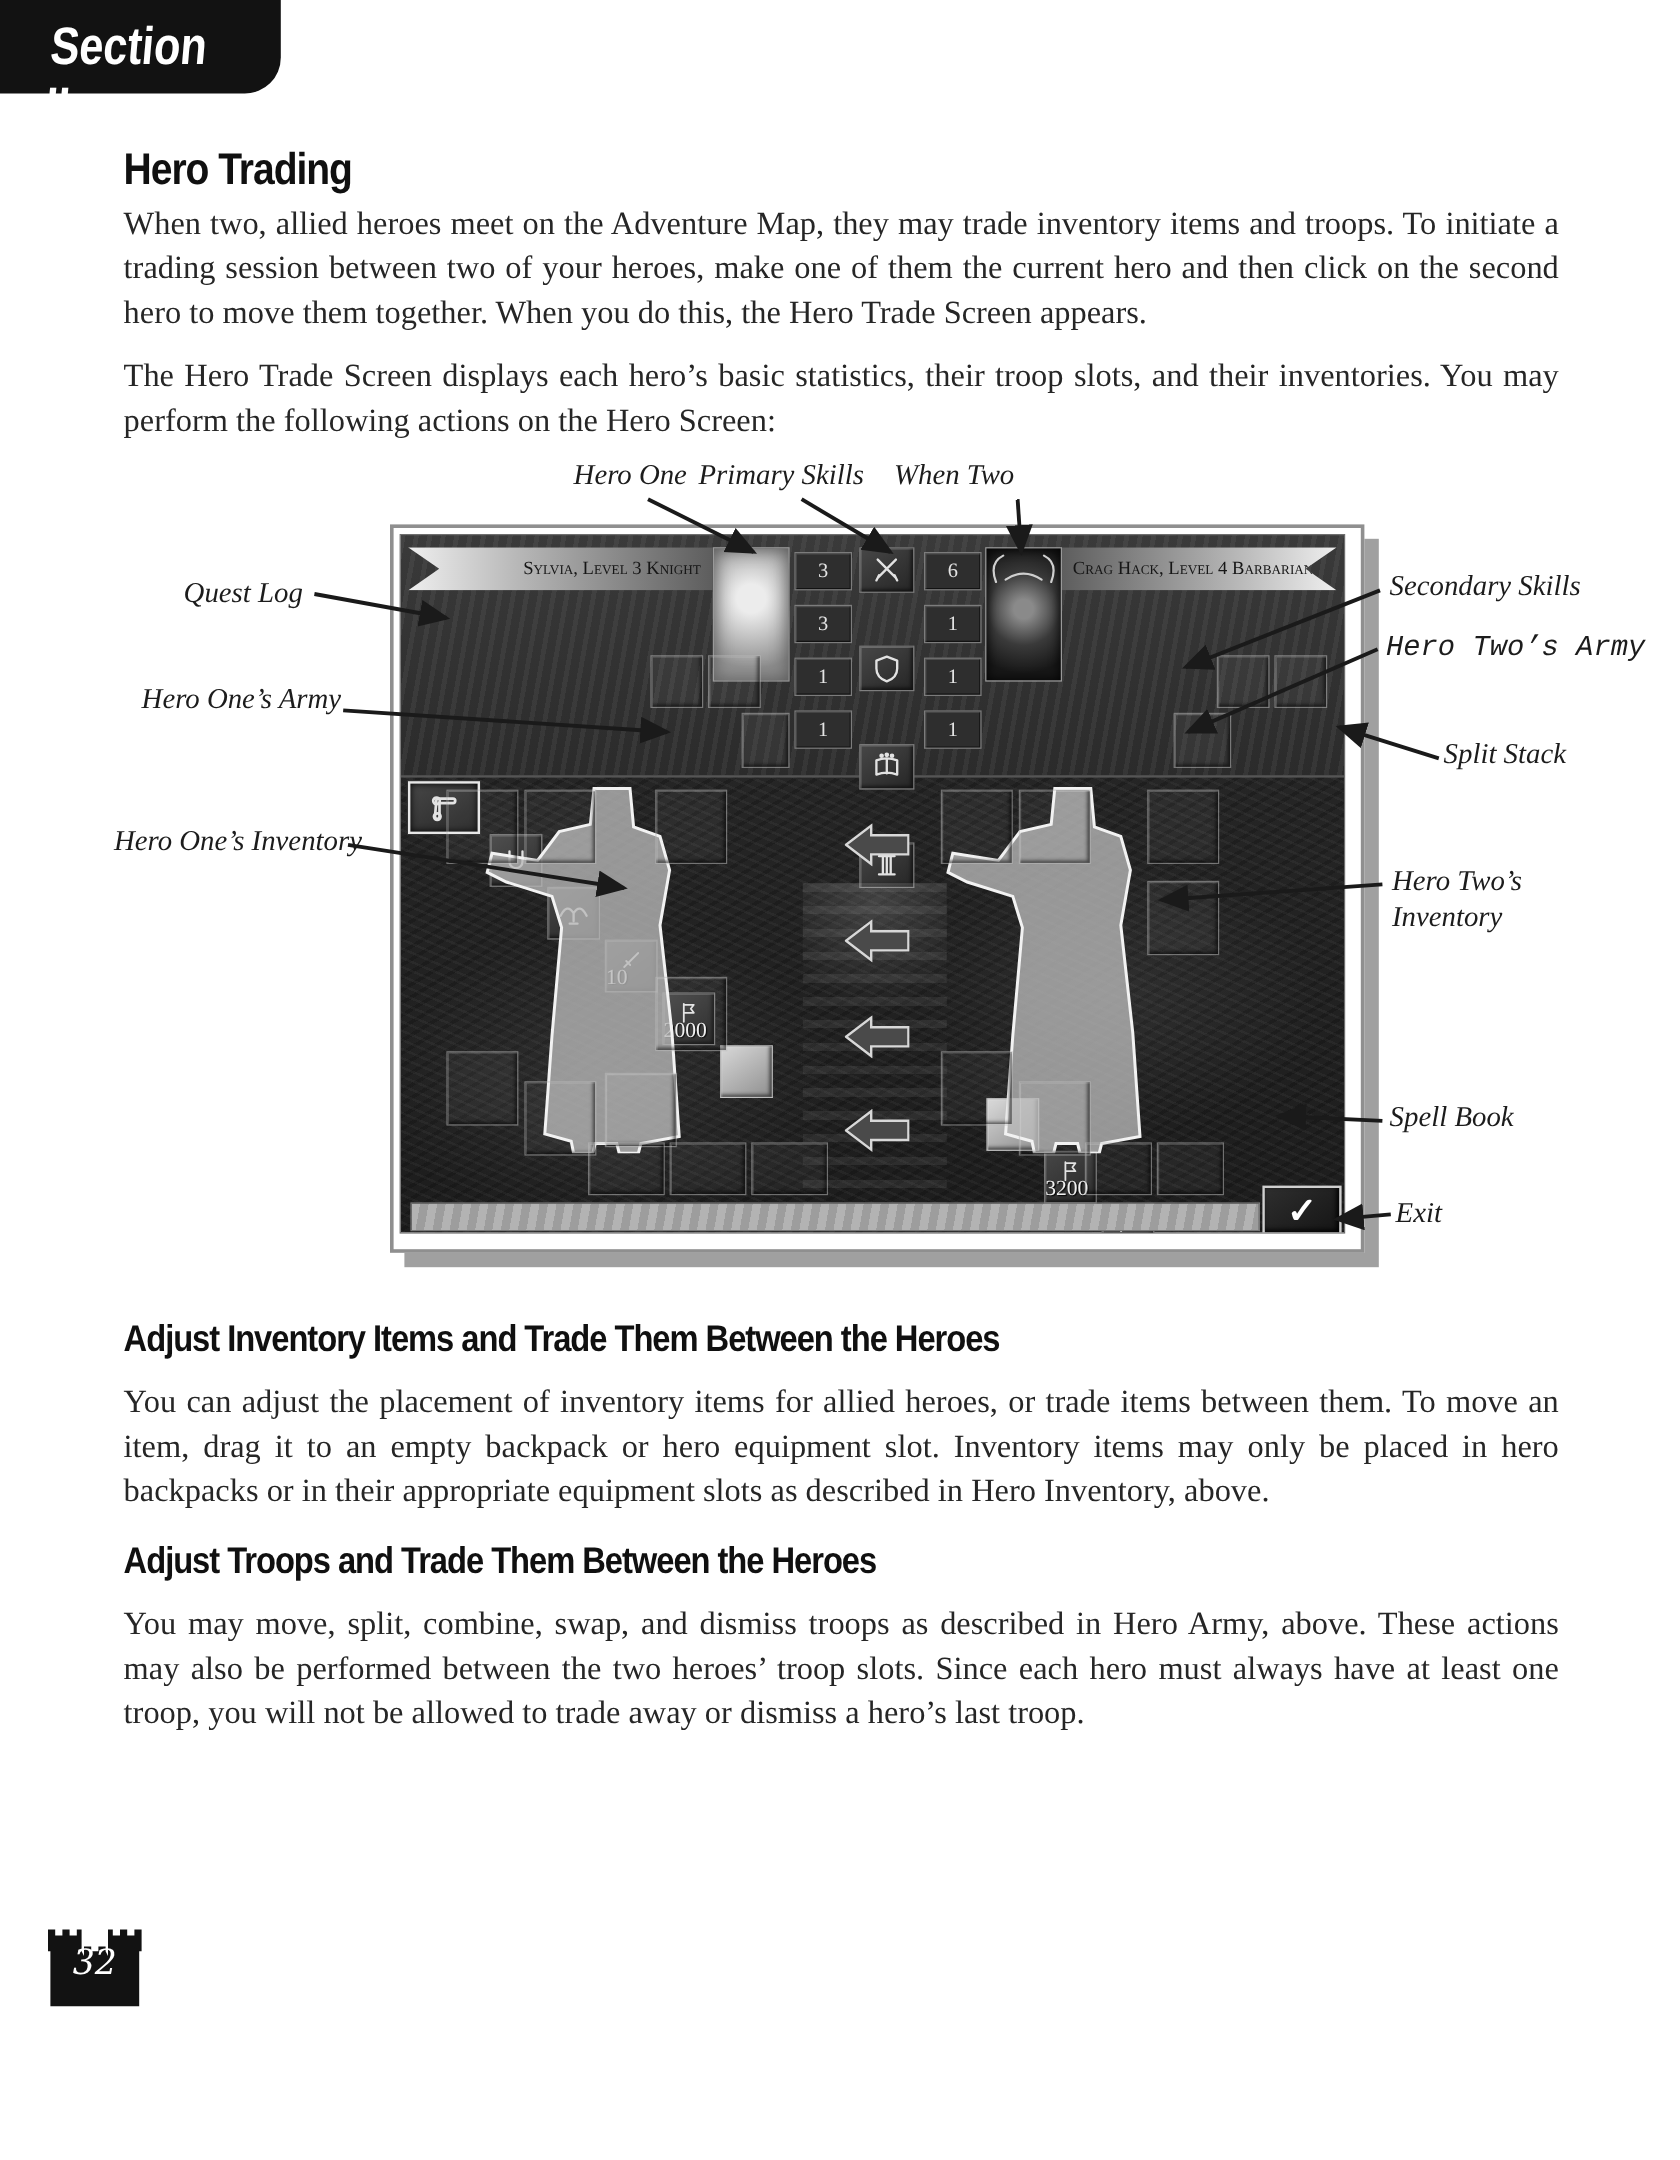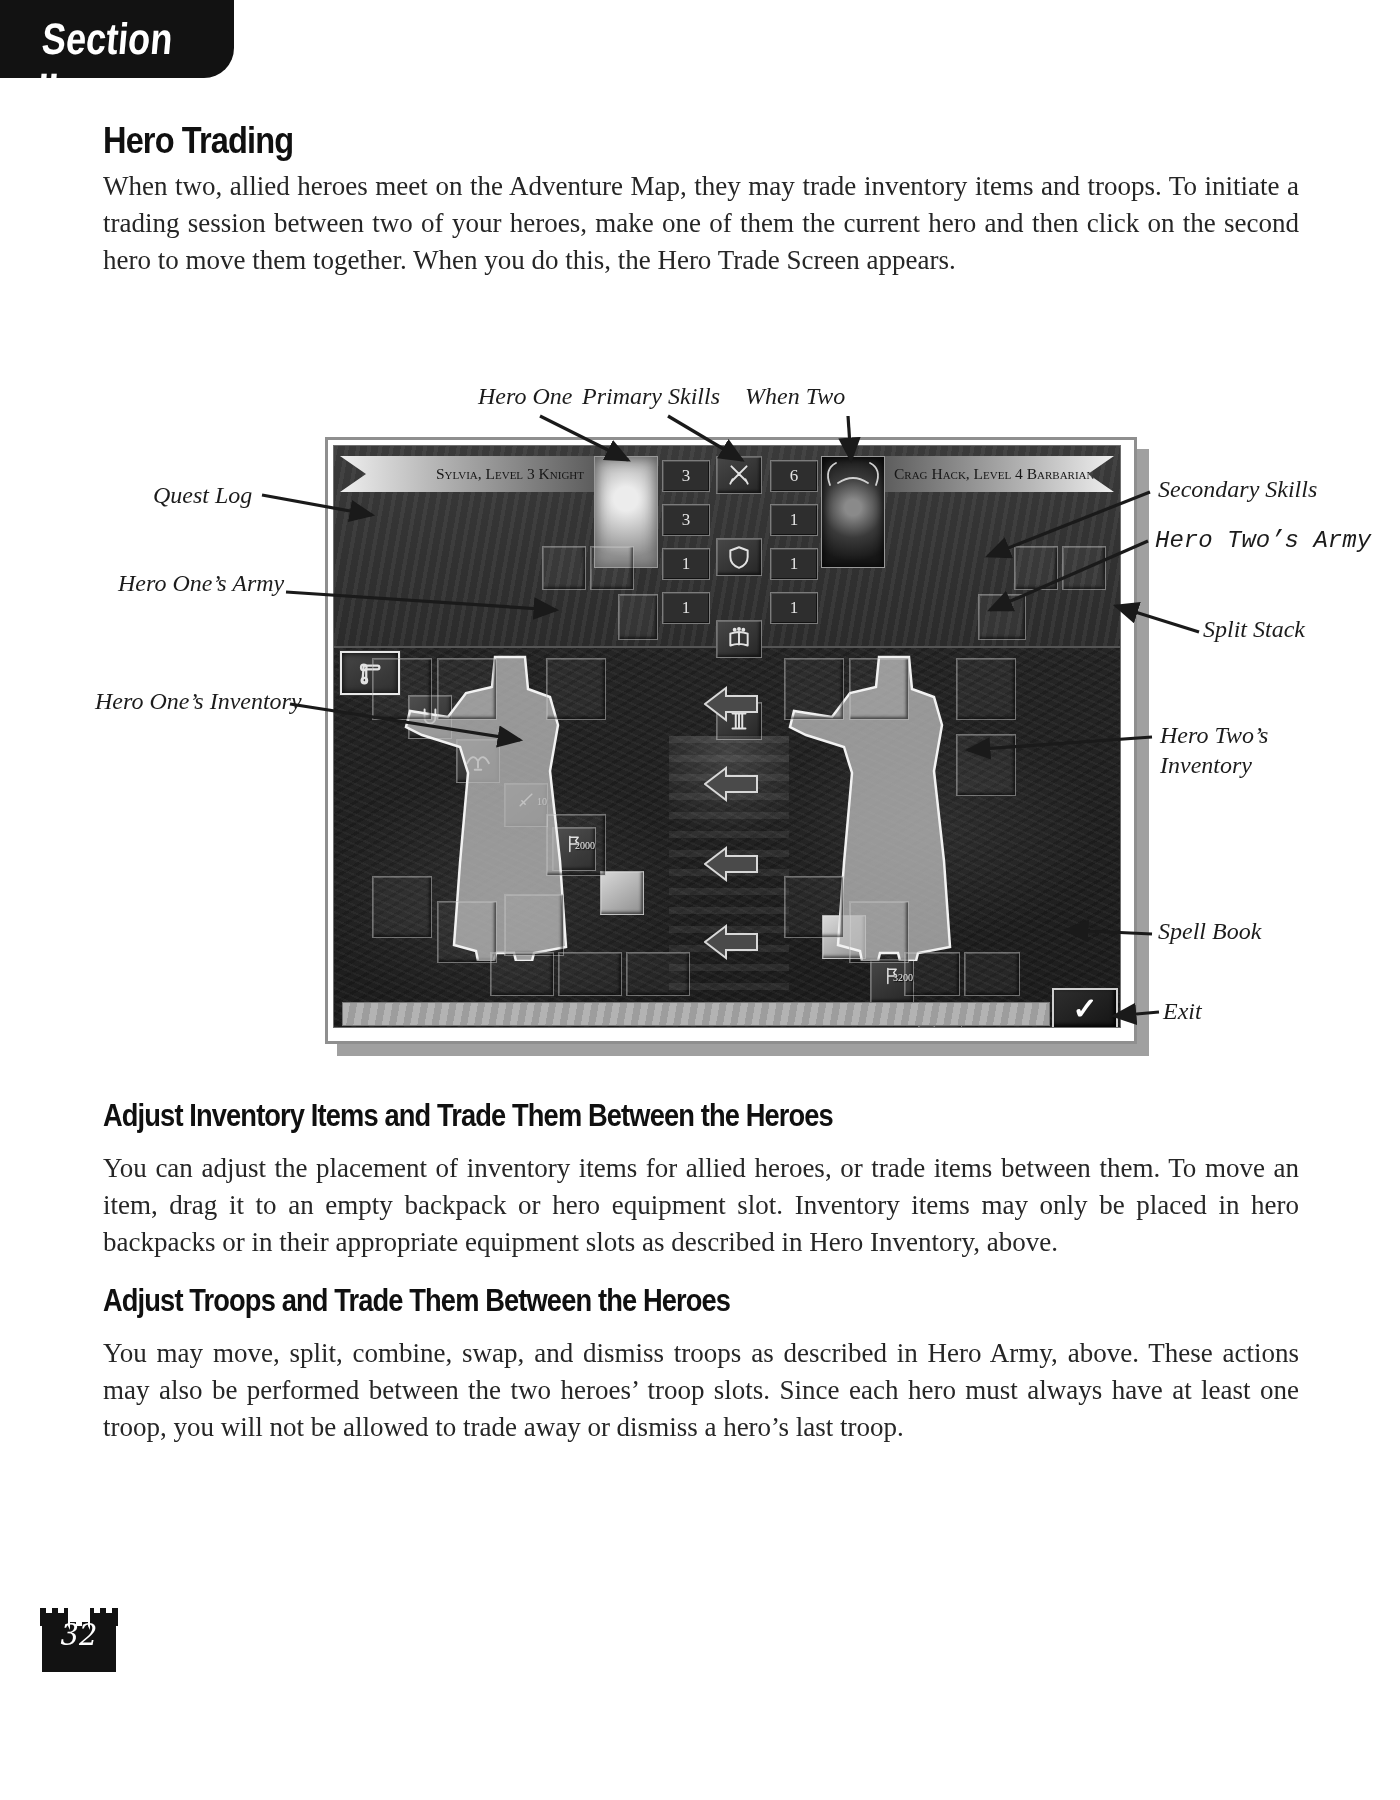--- a/index.html
+++ b/index.html
@@ -52,21 +52,21 @@
          box-shadow:inset 0 0 14px #555;}
   .port2{background:radial-gradient(circle at 50% 46%, #8a8a8a 12%, #3a3a3a 45%, #171717 80%);
          box-shadow:inset 0 0 10px #000;}
   .plq{width:46px;height:30px;background:#2e2e2e;border:1px solid rgba(190,190,190,.55);
        box-shadow:inset 1px 1px 0 rgba(255,255,255,.15), inset -1px -1px 0 rgba(0,0,0,.6);
        color:#e4e4e4;font-size:17px;display:flex;align-items:center;justify-content:center;}
   .btn,.slot{box-sizing:border-box;border:1px solid rgba(185,185,185,.5);
        box-shadow:inset 1px 1px 0 rgba(255,255,255,.22), inset -2px -2px 3px rgba(0,0,0,.55);}
   .btn{background:linear-gradient(145deg,#474747,#262626);display:flex;align-items:center;justify-content:center;position:relative;}
   .slot{background:rgba(255,255,255,.045);}
-  .btn .num{position:absolute;bottom:19px;width:100%;text-align:right;color:#f0f0f0;font-size:10px;text-shadow:1px 1px 1px #000;}
+  .btn .num{position:absolute;bottom:1px;width:100%;text-align:left;color:#f0f0f0;font-size:18px;text-shadow:1px 1px 1px #000;}
   .sel{border:2px solid #e8e8e8;box-shadow:0 0 0 1px #333, inset 0 0 6px #000;}
   .arrowL{width:54px;height:36px;}
   .strip{background:repeating-linear-gradient(100deg,#b3b3b3 0 7px,#9d9d9d 7px 14px);
          border:1px solid #777;}
   .exitbtn{background:linear-gradient(145deg,#2e2e2e,#151515);border:2px solid #cfcfcf;
          box-shadow:inset -2px -2px 4px #000;display:flex;align-items:center;justify-content:center;
          color:#ffffff;font-size:30px;font-weight:700;}
   .skel{background:radial-gradient(circle at 50% 6%, rgba(225,225,225,.22), transparent 34%),
         repeating-linear-gradient(180deg, rgba(220,220,220,.10) 0 7px, transparent 7px 19px);}
   svg.icon{display:block;stroke:#e2e2e2;fill:none;stroke-width:1.8;stroke-linecap:round;stroke-linejoin:round;}
@@ -155,20 +155,21 @@
         </symbol>
     </defs>
   </svg>
 
   <div class="abs section-tab">
     <span>Section II</span>
   </div>
 
   <div class="abs h1" style="left:103px;top:120px;">Hero Trading</div>
   <div class="abs body-par" style="left:103px;top:168px;">When two, allied heroes meet on the Adventure Map, they may trade inventory items and troops. To initiate a trading session between two of your heroes, make one of them the current hero and then click on the second hero to move them together. When you do this, the Hero Trade Screen appears.</div>
+  <div class="abs body-par" style="left:103px;top:295px;">The Hero Trade Screen displays each hero’s basic statistics, their troop slots, and their inventories. You may perform the following actions on the Hero Screen:</div>
 
   <div class="abs shot">
     <div class="screen">
 
       <div class="abs toppanel"></div>
 
       <div class="abs banner banner-l" style="left:6px;top:10px;width:254px;">
         <div class="nm" style="text-align:right;padding-right:10px;">Sylvia, Level 3 Knight</div>
       </div>
       <div class="abs banner banner-r" style="left:550px;top:10px;width:230px;">

